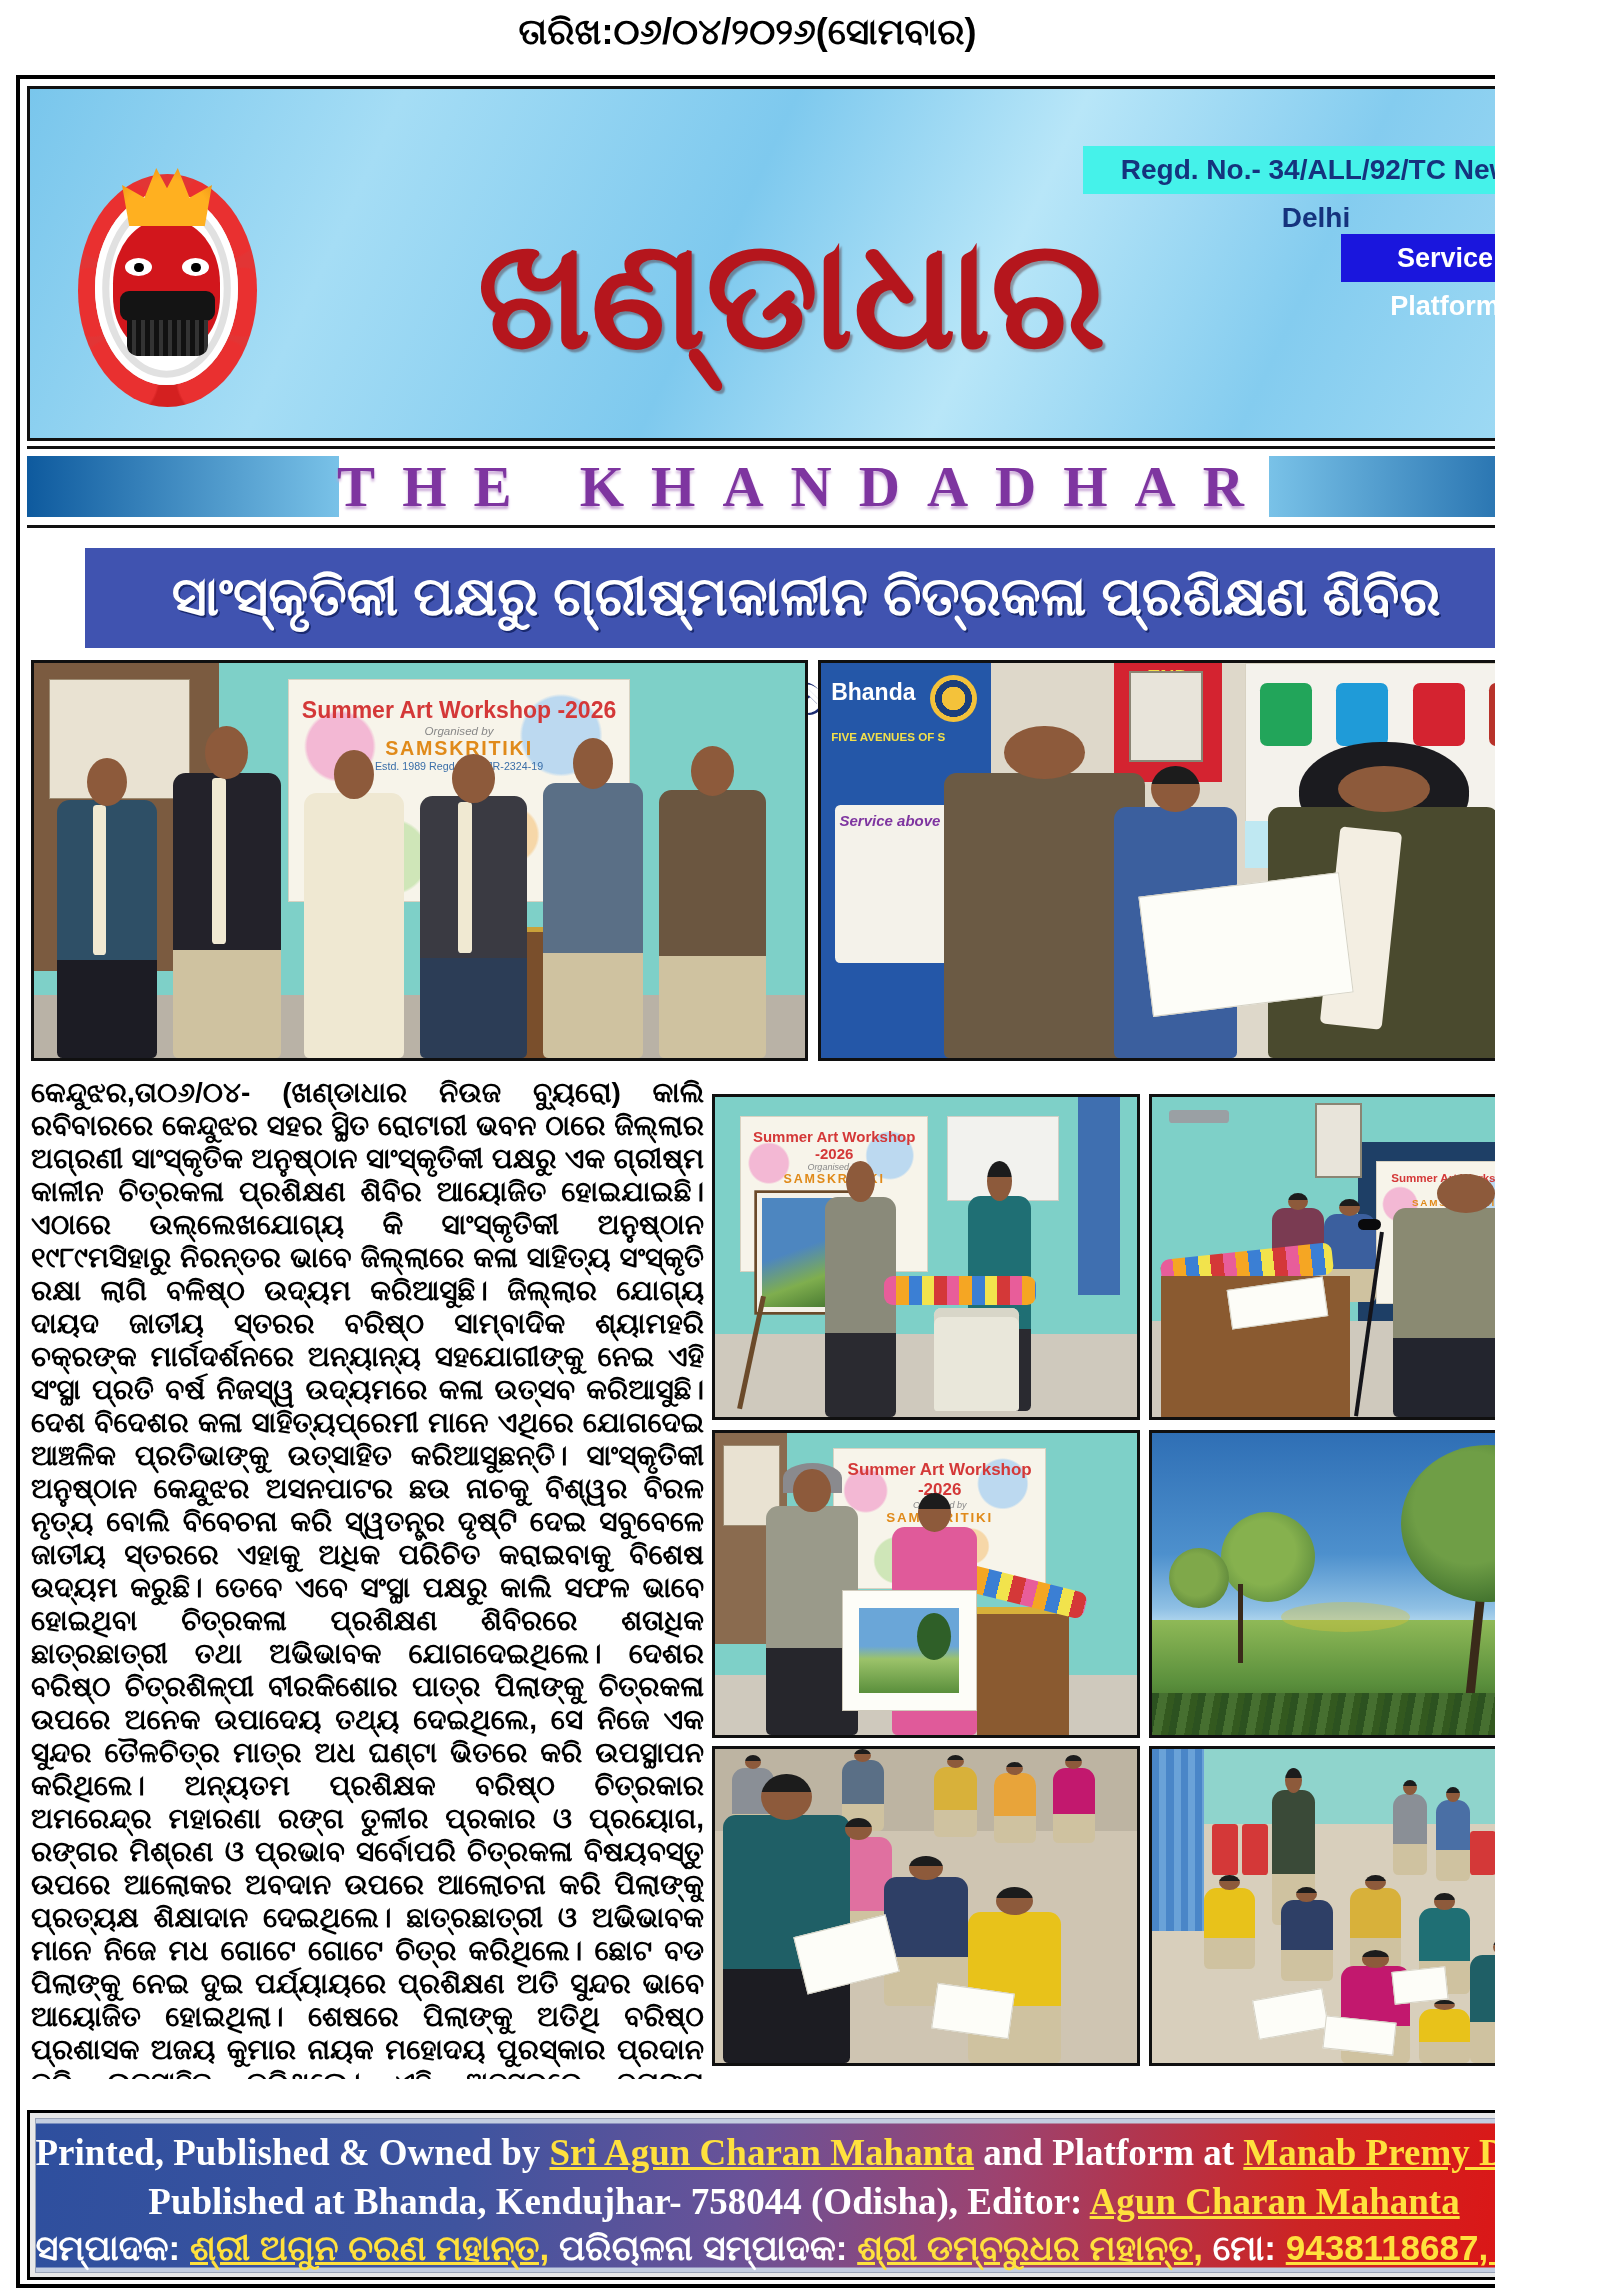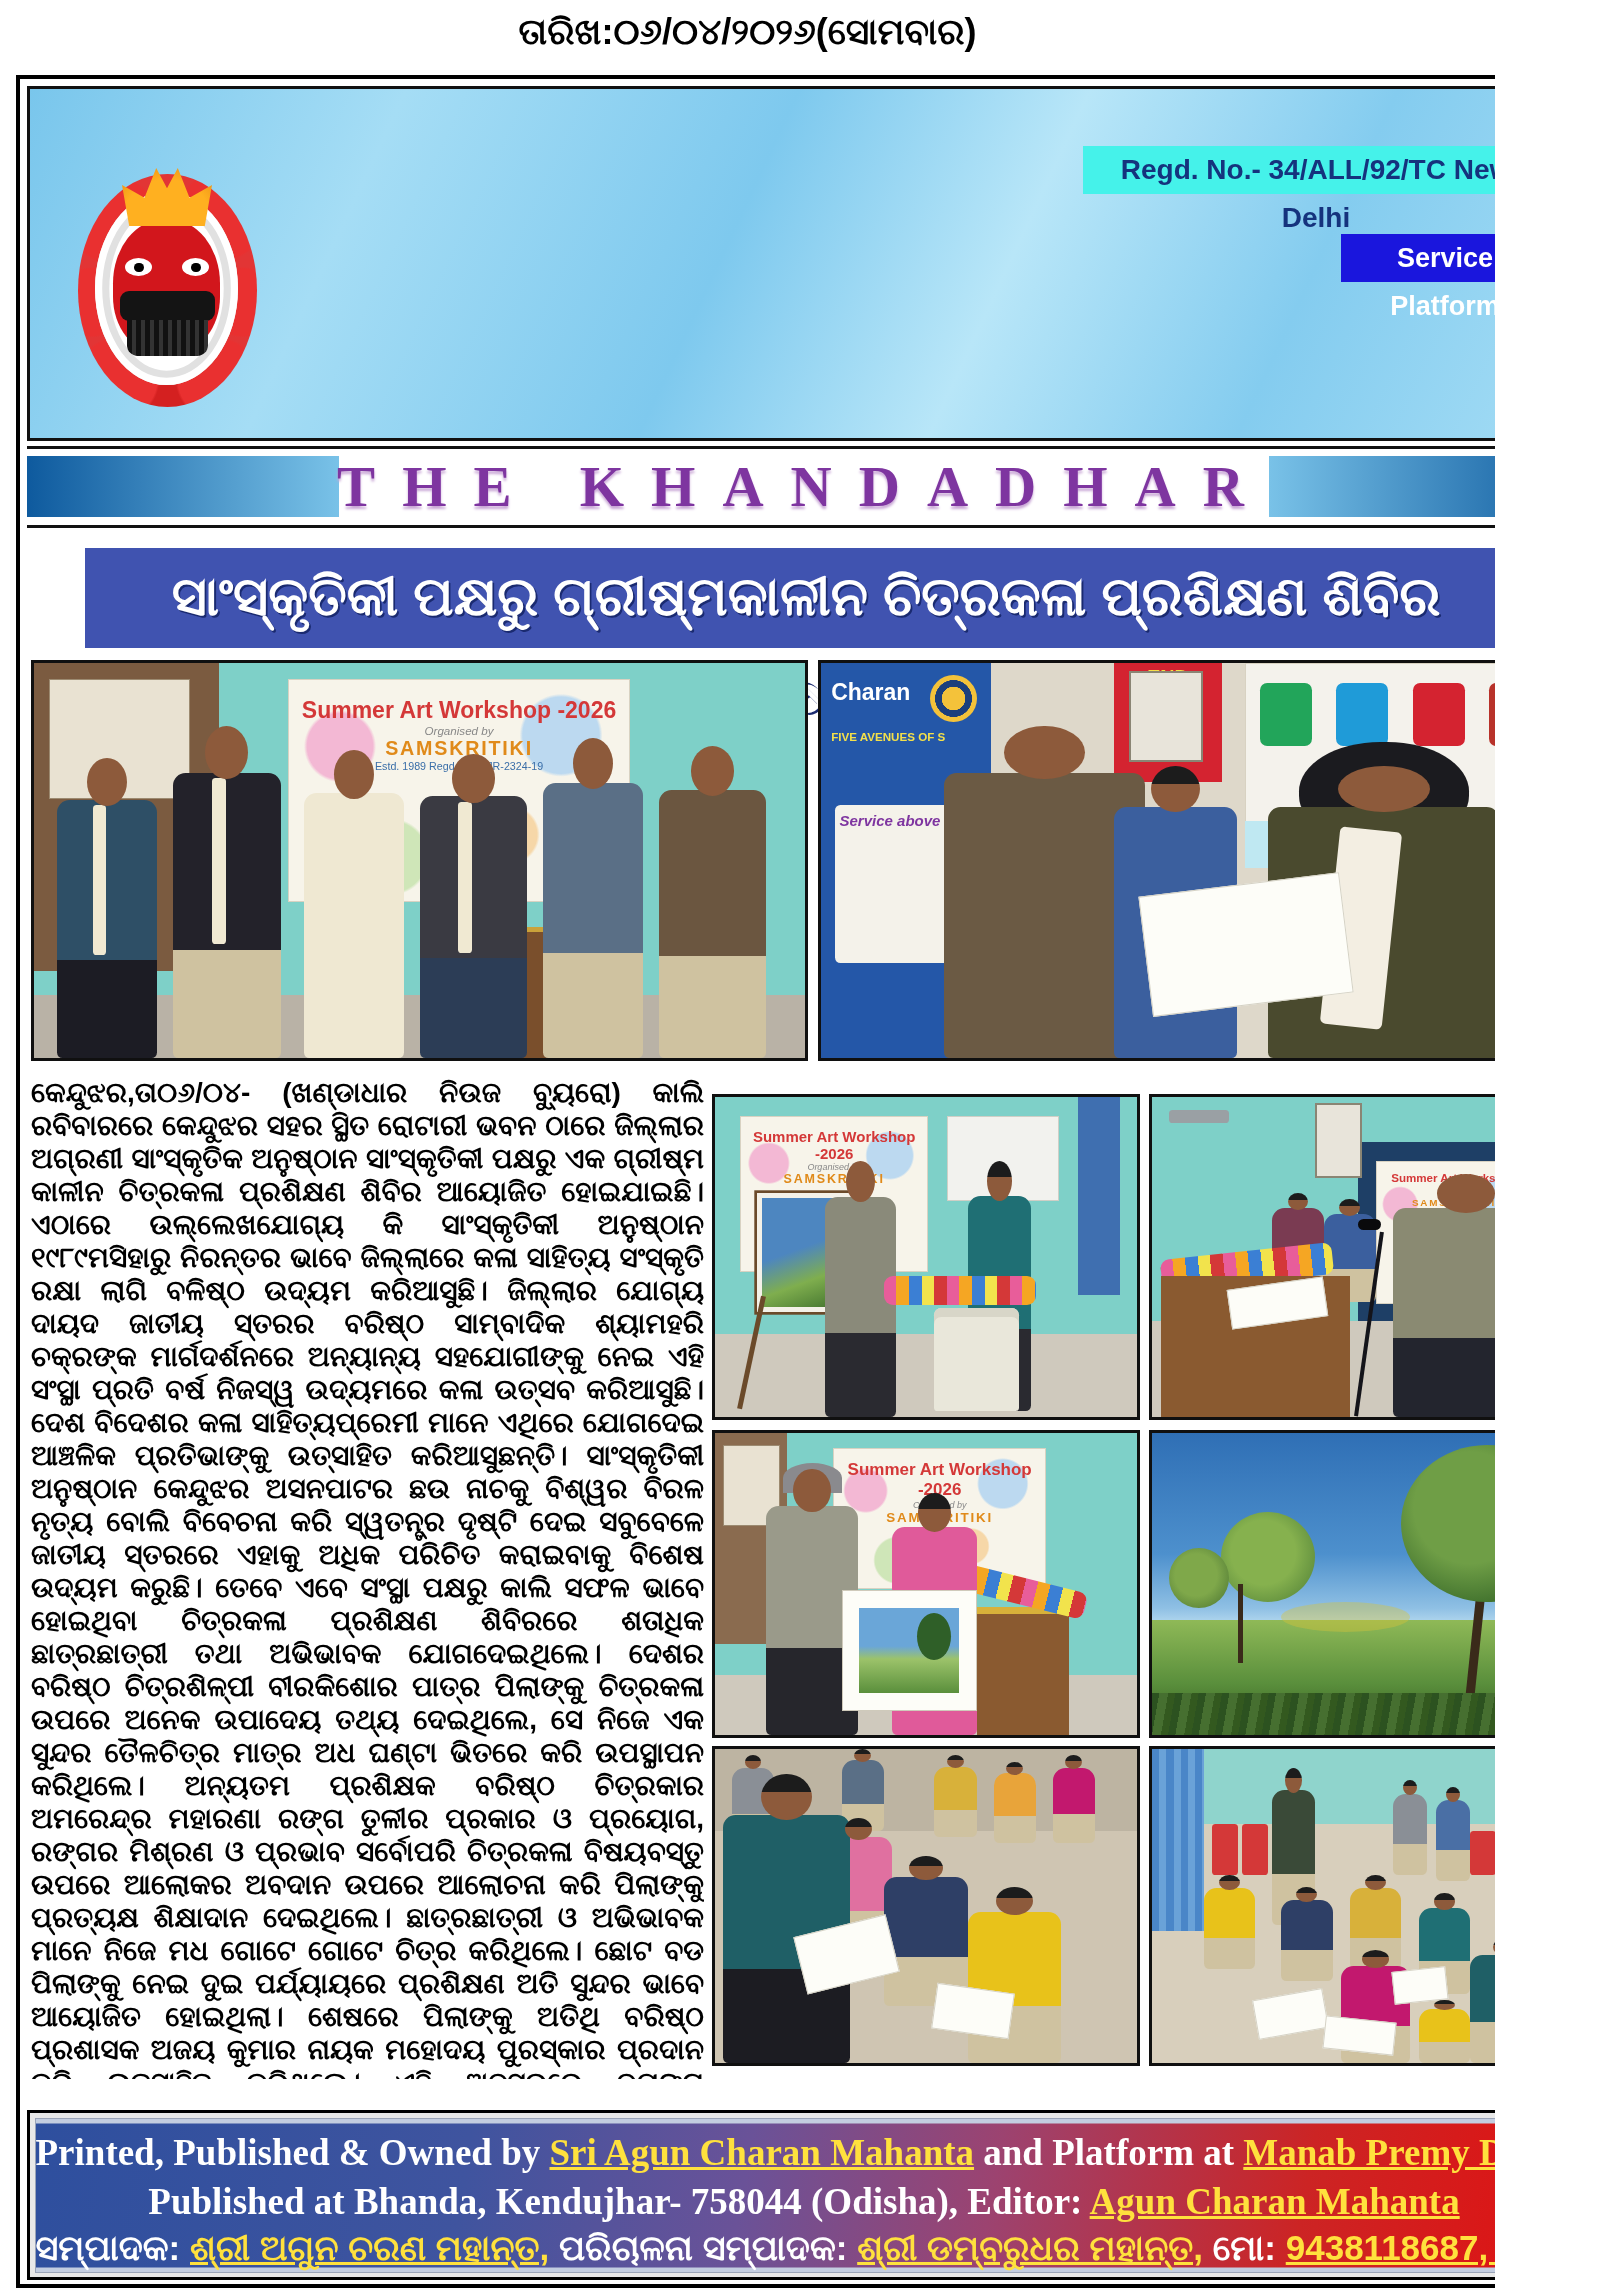--- a/index.html
+++ b/index.html
@@ -87,20 +87,21 @@
     <div class="deity">
       <div class="halo"></div>
       <div class="garland"></div>
       <div class="face"></div>
       <div class="crown"></div>
       <div class="eye" style="left:52px;"></div>
       <div class="eye" style="left:109px;"></div>
       <div class="mouth"></div>
       <div class="fringe"></div>
     </div>
+    <div class="mast-title">ଖଣ୍ଡାଧାର</div>
     <div class="regd" style="background:#45f2ea;color:#15337d;">Regd. No.- 34/ALL/92/TC New Delhi</div>
     <div class="badge" style="background:#1a16dd;">Service Platform</div>
   </div>
 
   <div class="band">
     <div class="blue l"></div>
     <div class="blue r"></div>
     <div class="etitle">THE KHANDADHAR</div>
   </div>
 
@@ -132,21 +133,21 @@
     <div class="person" style="left:66%;top:19%;width:13%;height:81%;--shirt:#5a6f86;--pants:#cfc2a0;">
         <div class="body"></div>
       </div>
     <div class="person" style="left:81%;top:21%;width:14%;height:79%;--shirt:#6b5640;--pants:#cfc2a0;">
         <div class="body"></div>
       </div>
   </div>
 
   <div class="photo" style="left:818px;top:660px;width:777px;height:401px;background:#ded8ca;">
     <div class="s" style="left:0;top:0;width:22%;height:100%;background:#2457a8;">
-      <div class="s" style="left:6%;top:4%;width:88%;color:#fff;font-size:23px;font-weight:bold;">Charan</div>
+      <div class="s" style="left:6%;top:4%;width:88%;color:#fff;font-size:23px;font-weight:bold;">Bhanda</div>
       <div class="s" style="left:64%;top:3%;width:47px;height:47px;border-radius:50%;background:radial-gradient(circle,#f4c23a 0 35%,#1c3f7c 36% 55%,#f4c23a 56%);"></div>
       <div class="s" style="left:6%;top:17%;width:88%;color:#f4e04a;font-size:11.6px;font-weight:bold;">FIVE AVENUES OF S</div>
       <div class="s" style="left:8%;top:36%;width:84%;height:40%;background:#f4f2ea;border-radius:5.4px;color:#7e35a0;font-style:italic;font-weight:bold;font-size:15px;text-align:center;padding-top:7.2px;box-sizing:border-box;">Service above Self</div>
     </div>
     <div class="s" style="left:38%;top:0;width:14%;height:30%;background:#d42330;text-align:center;">
       <div style="color:#f4e04a;font-weight:bold;font-size:19.7px;line-height:21.5px;margin-top:3.6px;">END</div>
       <div style="color:#fff;font-weight:bold;font-size:19.7px;line-height:21.5px;">POLIO</div>
       <div style="color:#f4e04a;font-weight:bold;font-size:19.7px;line-height:21.5px;">NOW</div>
     </div>
     <div class="s" style="left:55%;top:0;width:45%;height:40%;background:#f4f2ec;border:1.8px solid #d8d2c2;">

